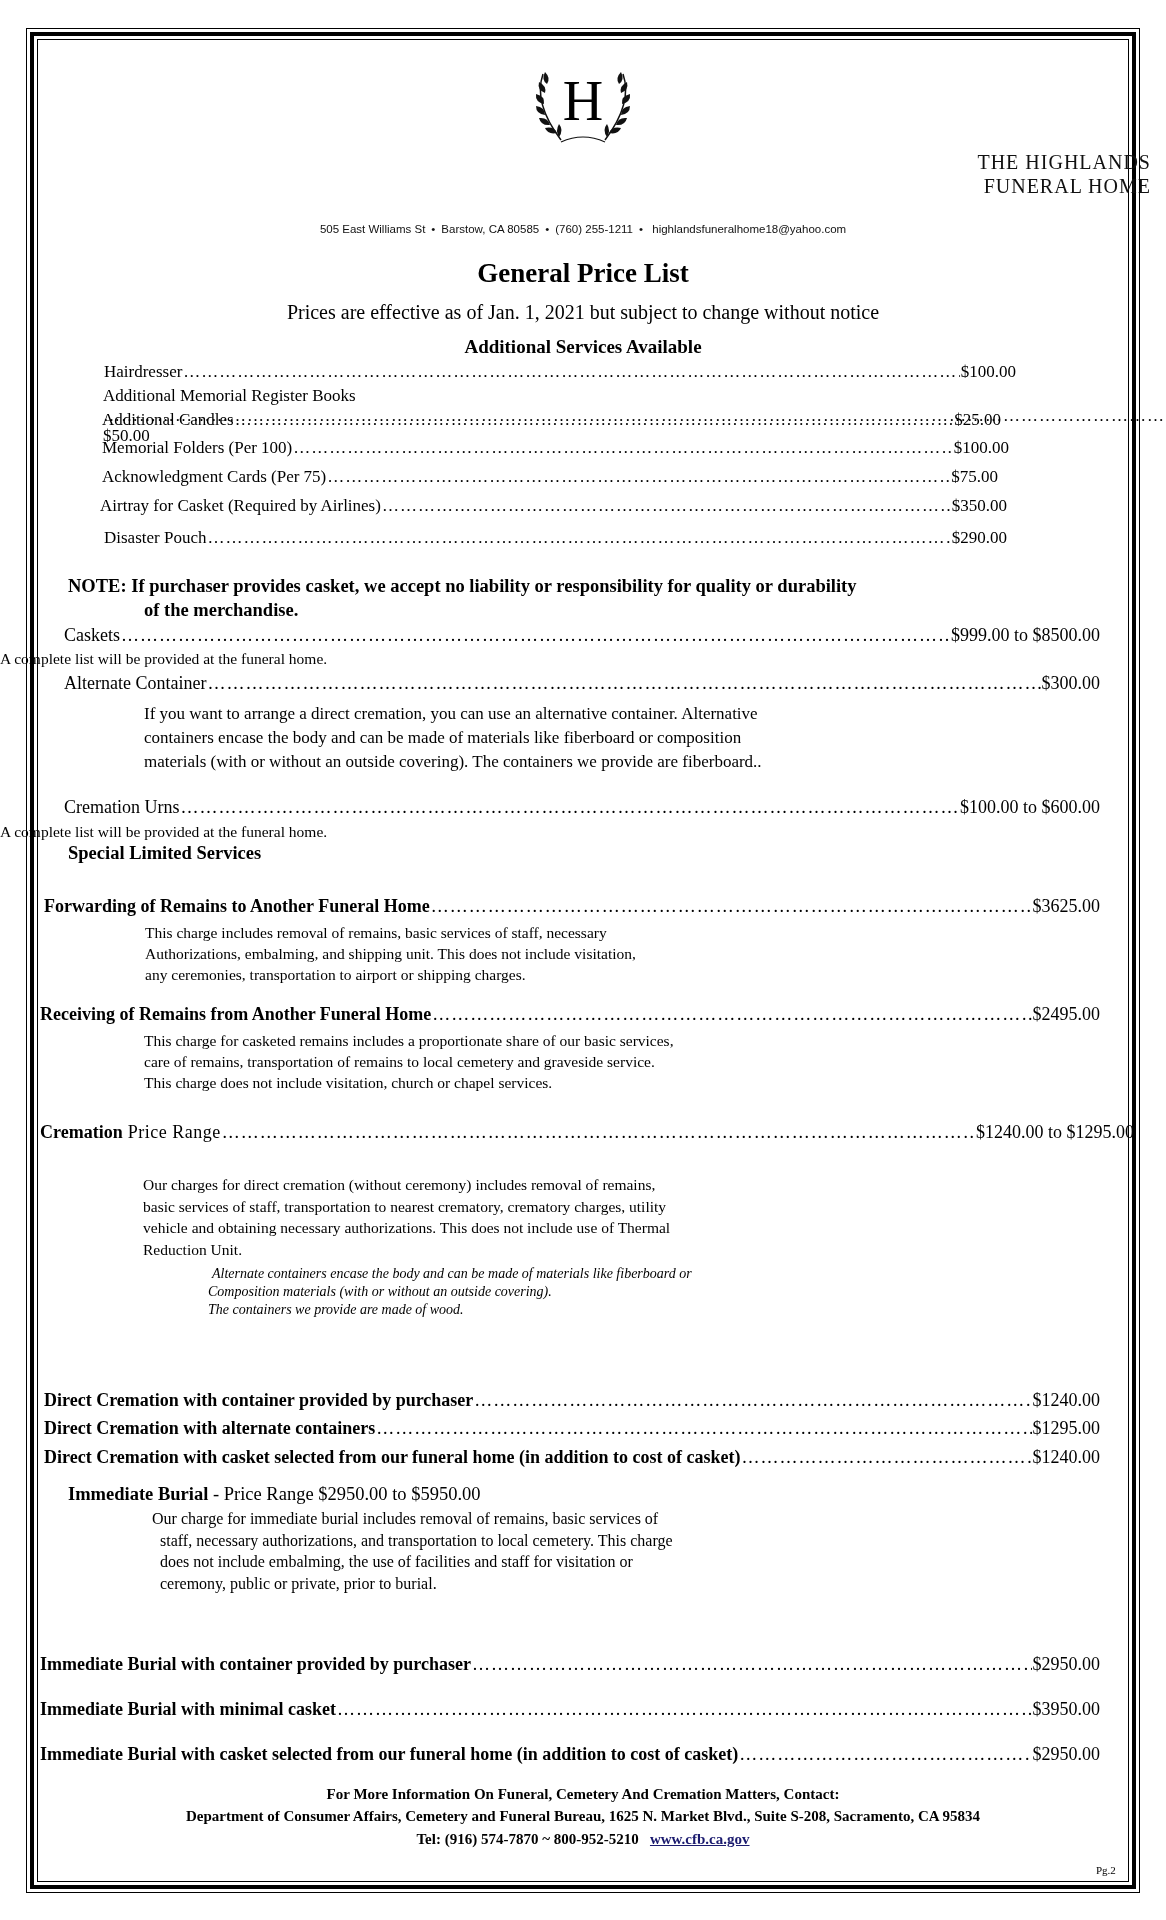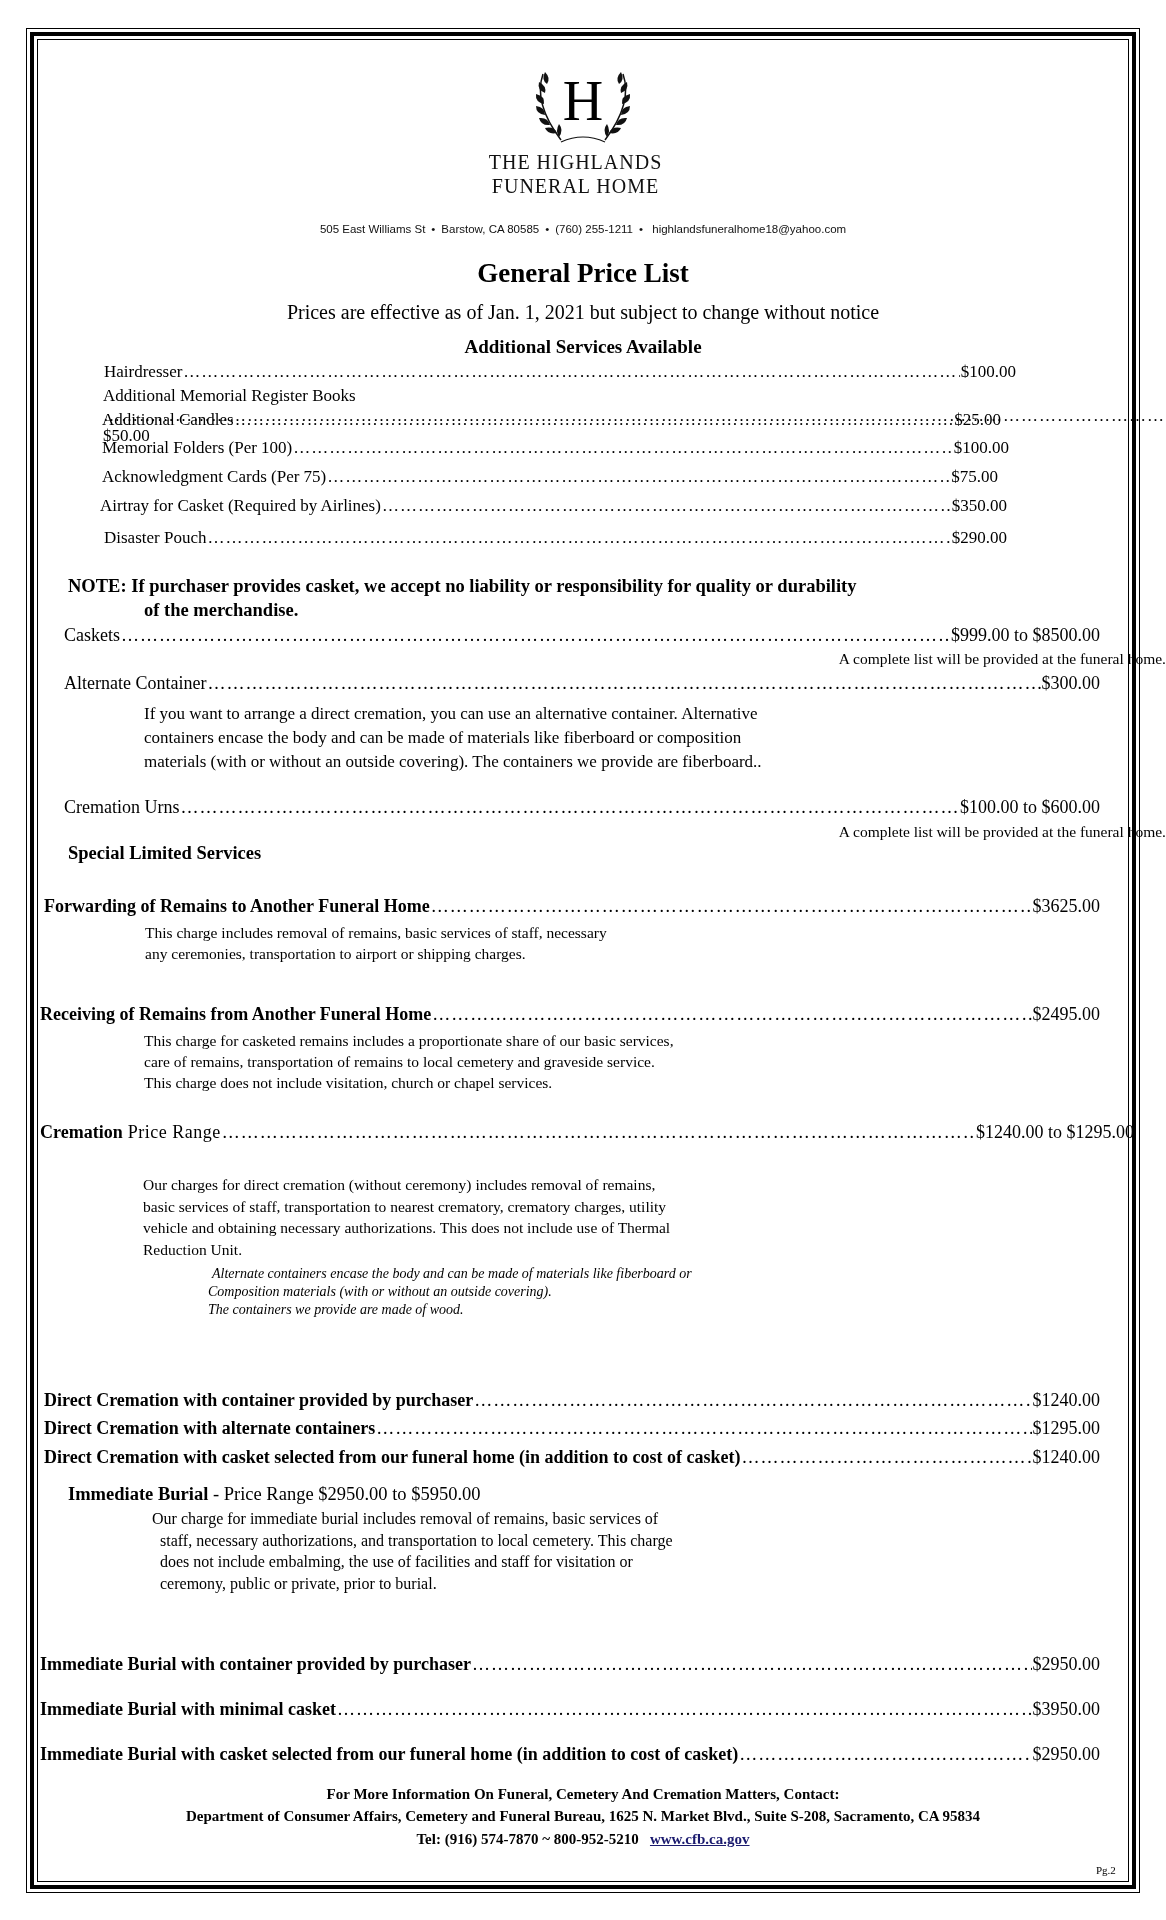--- a/index.html
+++ b/index.html
@@ -11,21 +11,21 @@
                  border: 1.5px solid #000; box-sizing: border-box; }
   .frame-mid   { position: absolute; left: 30px; top: 32px; width: 1106px; height: 1857px;
                  border: 4px solid #000; box-sizing: border-box; }
   .frame-inner { position: absolute; left: 37px; top: 39px; width: 1092px; height: 1843px;
                  border: 1.5px solid #000; box-sizing: border-box; }
 
   .abs { position: absolute; white-space: nowrap; }
 
   
   .logo { position: absolute; left: 523px; top: 68px; width: 120px; height: 82px; }
-  .brand-line { position: absolute; left: 0; width: 1151px; text-align: center;
+  .brand-line { position: absolute; left: 0; width: 1151px; text-align: right;
                 font-family: "Liberation Serif", serif; font-size: 20px; letter-spacing: 1px; color: #111; }
   .address { position: absolute; left: 0; width: 1166px; top: 223px; text-align: center;
              font-family: "Liberation Sans", sans-serif; font-size: 11.5px; color: #111; }
   .address .sep { margin: 0 6px; }
 
   .title { position: absolute; left: 0; width: 1166px; top: 258px; text-align: center;
            font-size: 27px; font-weight: bold; }
   .subtitle { position: absolute; left: 0; width: 1166px; top: 301px; text-align: center; font-size: 20px; }
   .section-head { position: absolute; left: 0; width: 1166px; top: 336px; text-align: center;
                   font-size: 19px; font-weight: bold; }
@@ -36,21 +36,21 @@
   .row .dots { flex: 1 1 auto; overflow: hidden; margin: 0 1px; letter-spacing: 1px; }
   .row .dots::before { content: "…………………………………………………………………………………………………………………………………………………………………………………………………………………………………………"; }
   .row .price { flex: 0 0 auto; }
 
   .s17 { font-size: 17px; }
   .s18 { font-size: 18px; }
   .b { font-weight: bold; }
   .para { position: absolute; font-size: 15.5px; line-height: 21px; }
   .para16 { position: absolute; font-size: 17px; line-height: 24px; }
   .para-i { position: absolute; font-size: 14px; line-height: 18px; font-style: italic; }
-  .center-note { position: absolute; left: 0; width: 1166px; text-align: right; font-size: 15.5px; }
+  .center-note { position: absolute; left: 0; width: 1166px; text-align: left; font-size: 15.5px; }
 
   .footer { position: absolute; left: 0; width: 1166px; text-align: center; font-weight: bold; font-size: 15px; }
   .footer a { color: #1a1a6e; text-decoration: underline; }
   .pg { position: absolute; left: 1096px; top: 1864px; font-size: 11px; }
 </style>
 </head>
 <body>
 
 <div class="frame-outer"></div>
 <div class="frame-mid"></div>
@@ -161,20 +161,21 @@
 
 <div class="abs b" style="left:68px;top:843px;font-size:18.5px;">Special Limited Services</div>
 
 <div class="row s18" style="left:44px;width:1056px;top:896px;">
   <span class="label b">Forwarding of Remains to Another Funeral Home</span>
     <span class="dots"></span>
     <span class="price">$3625.00</span>
 </div>
 <div class="para" style="left:145px;top:922px;">
   <div>This charge includes removal of remains, basic services of staff, necessary</div>
+  <div>Authorizations, embalming, and shipping unit.  This does not include visitation,</div>
   <div>any ceremonies, transportation to airport or shipping charges.</div>
 </div>
 
 <div class="row s18" style="left:40px;width:1060px;top:1004px;">
   <span class="label b">Receiving of  Remains from Another Funeral Home</span>
     <span class="dots"></span>
     <span class="price">$2495.00</span>
 </div>
 <div class="para" style="left:144px;top:1030px;">
   <div>This charge for casketed remains includes a proportionate share of our  basic services,</div>

